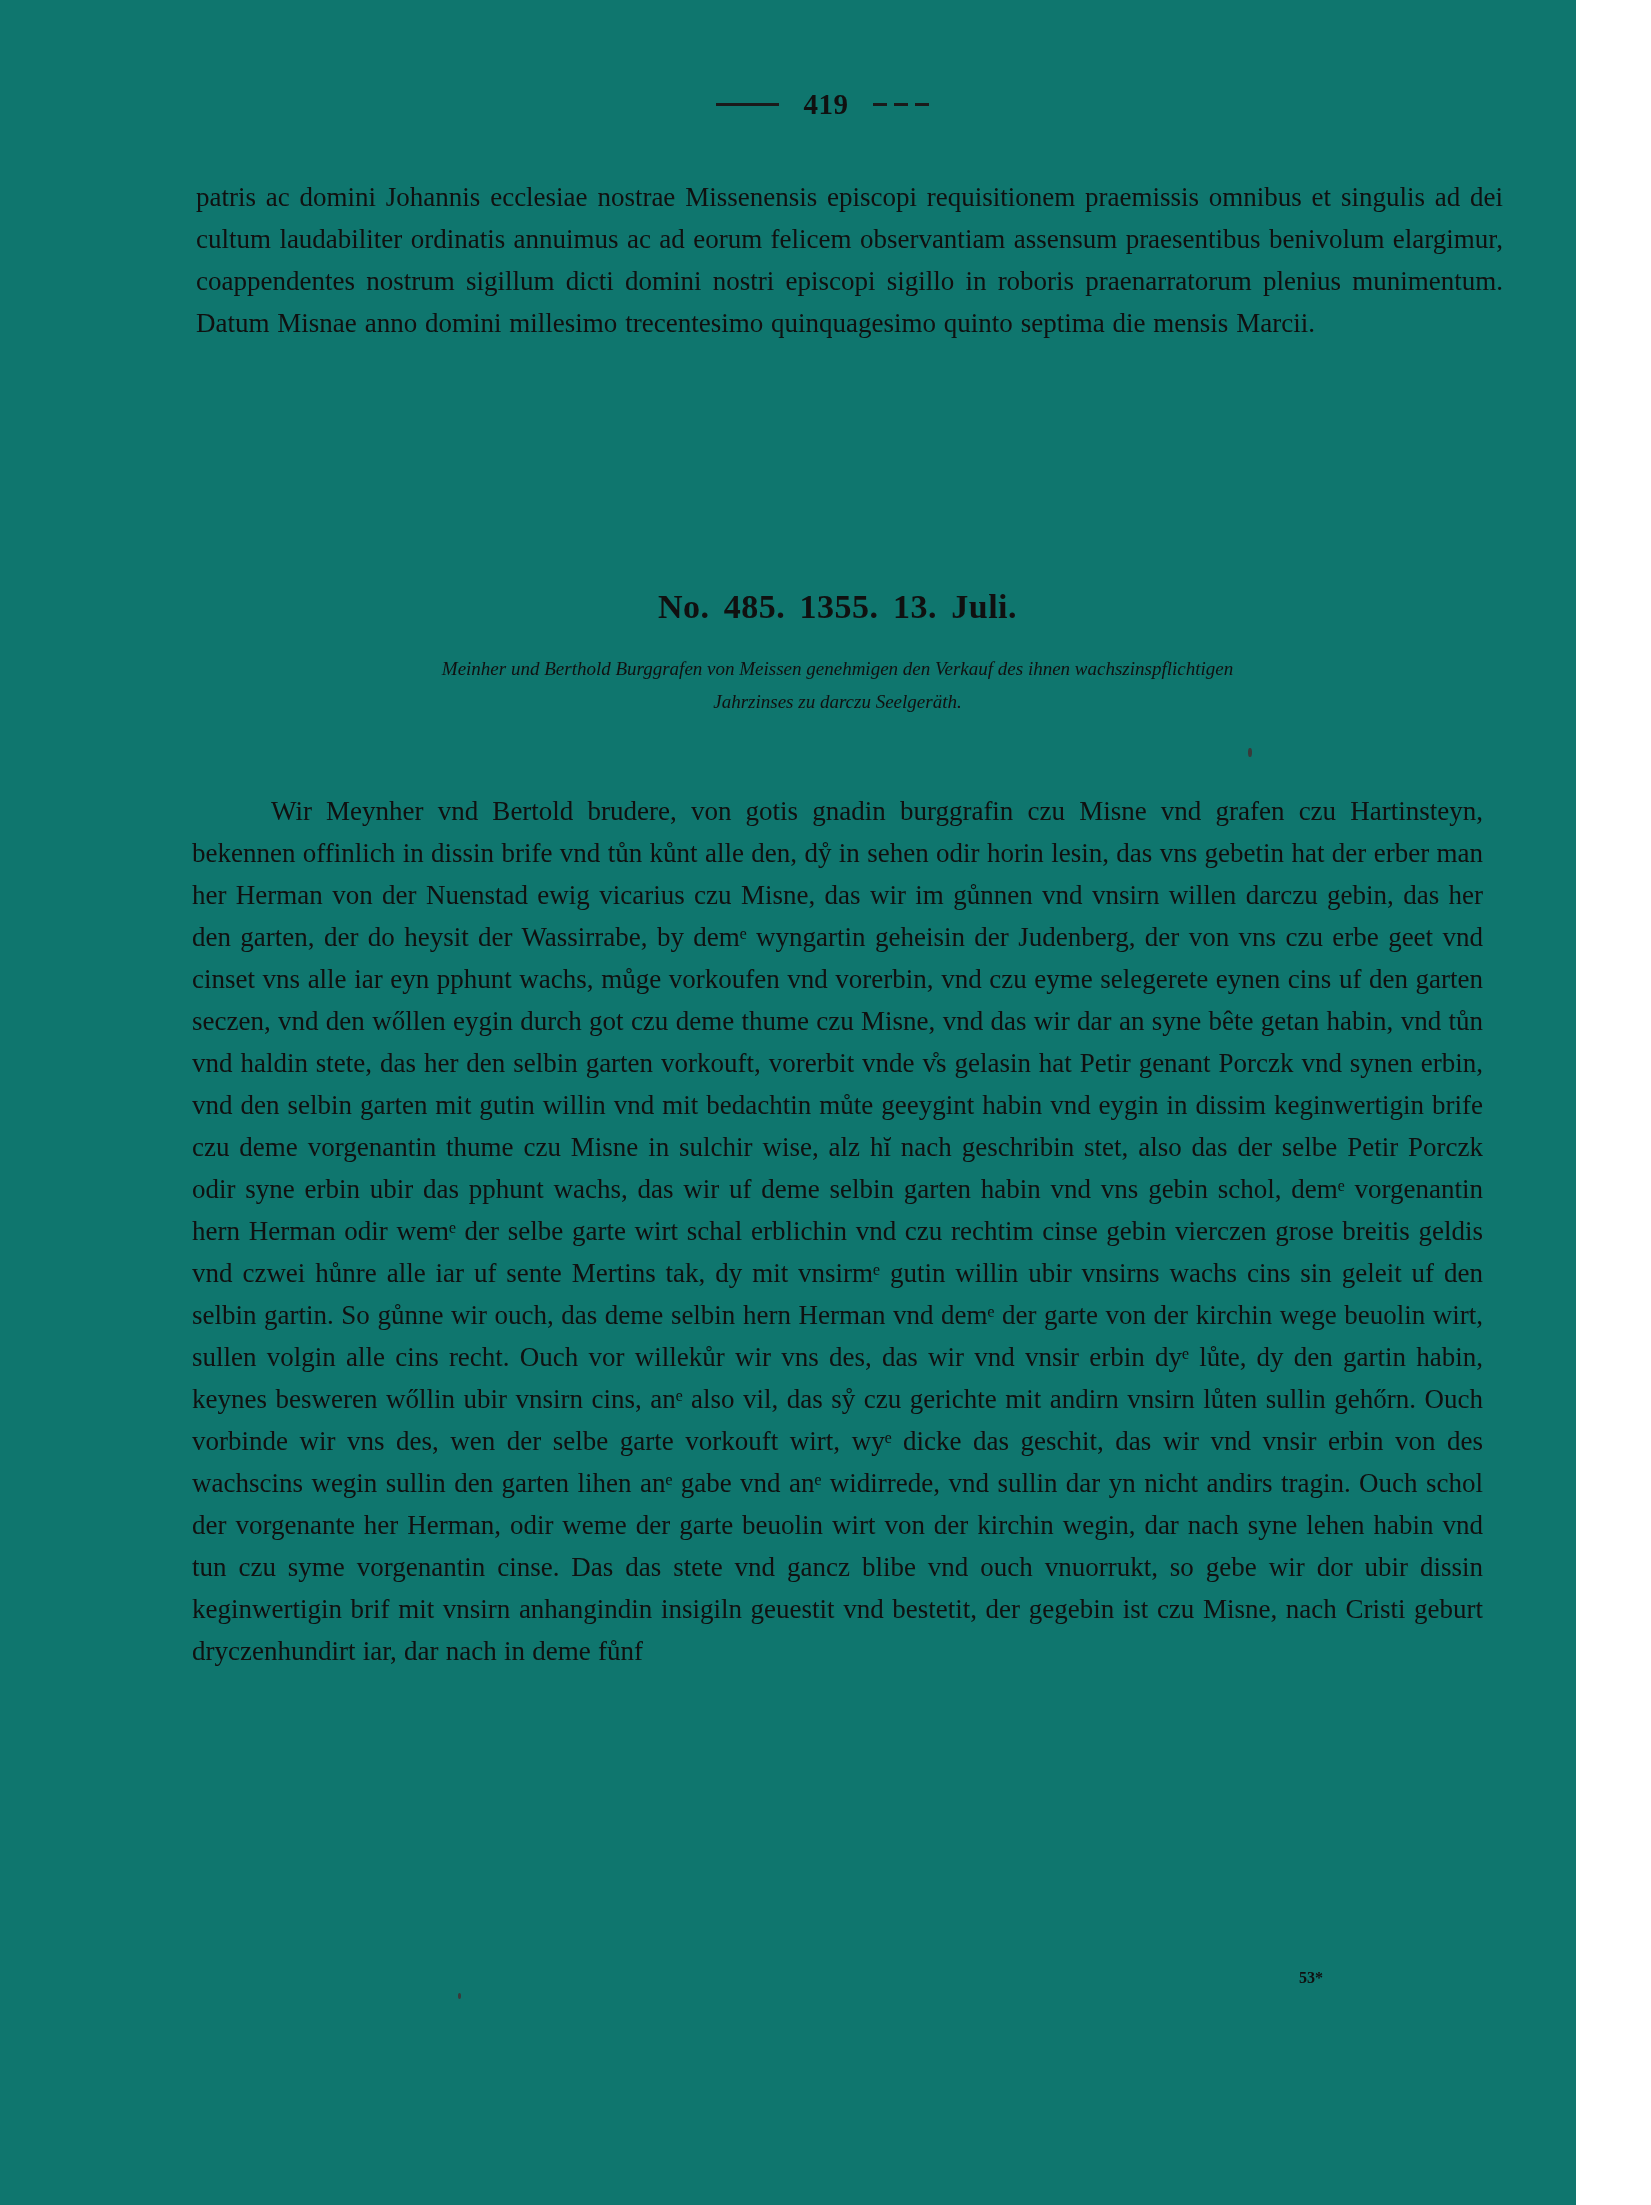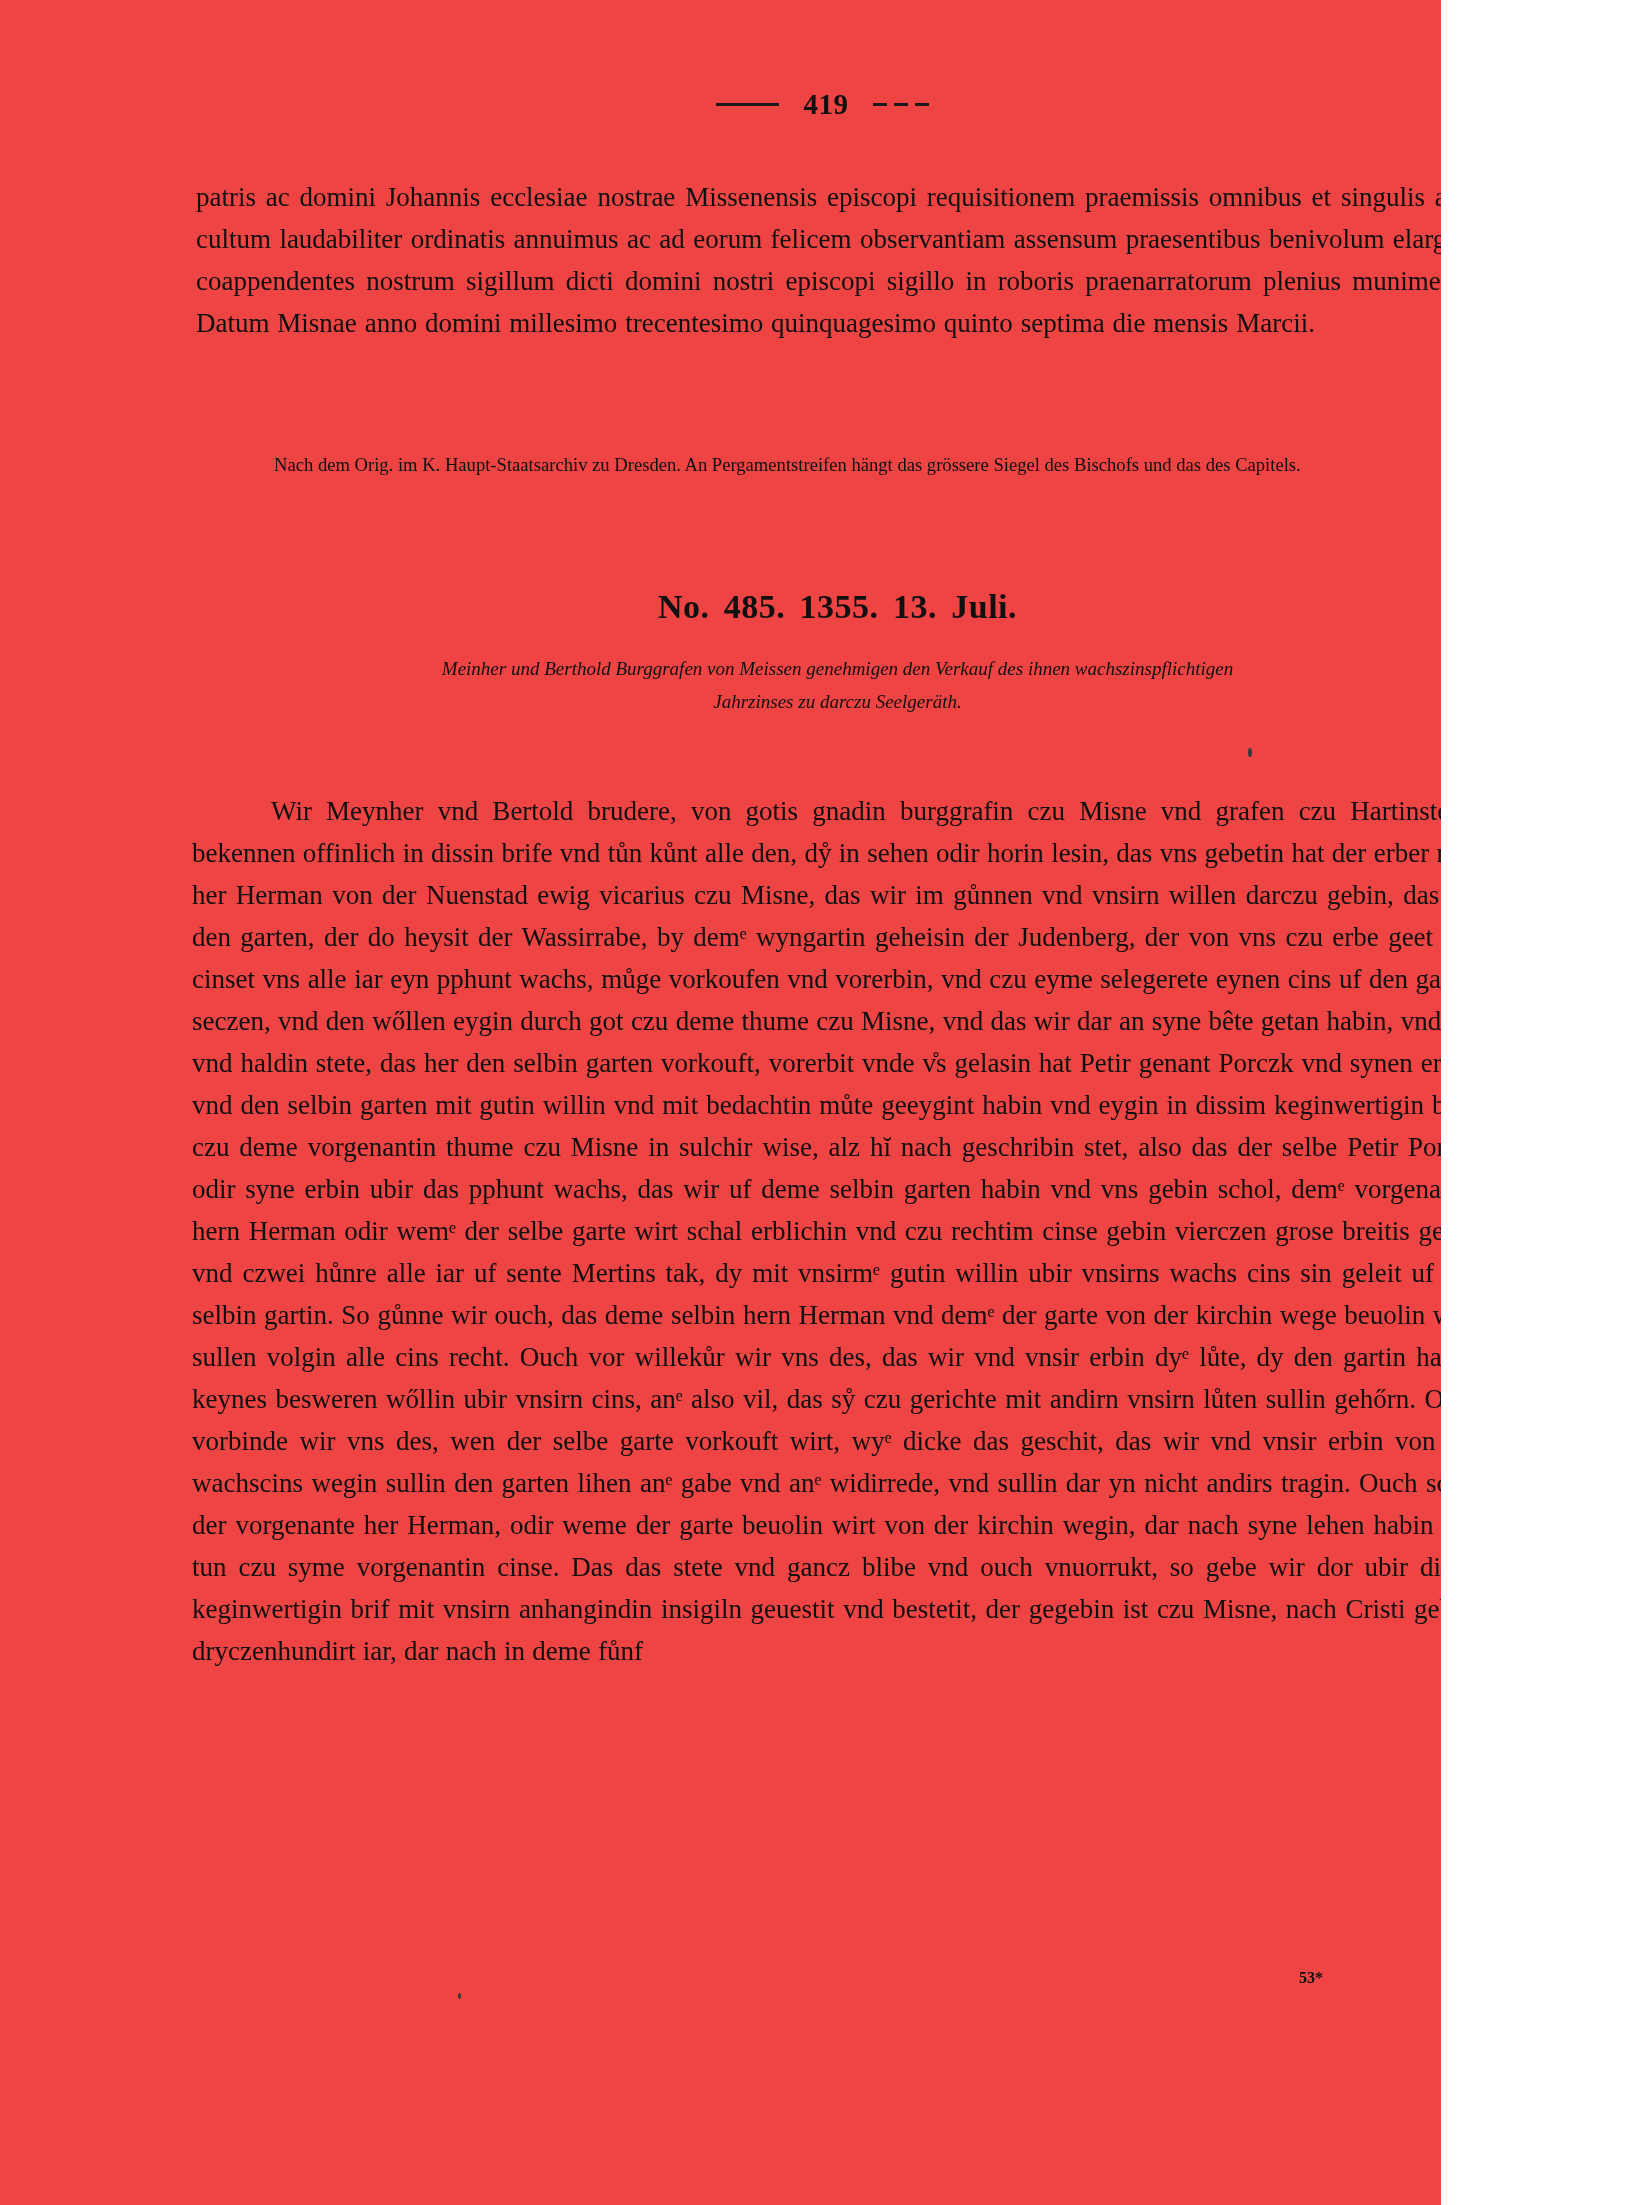--- a/index.html
+++ b/index.html
@@ -6,23 +6,23 @@
     margin: 0;
     padding: 0;
     background: #ffffff;
   }
   body {
     font-family: "Liberation Serif", "DejaVu Serif", serif;
     color: #101010;
   }
   .page {
     position: relative;
-    width: 1441px;
+    width: 1576px;
     height: 2205px;
-    background: #ef4444;
+    background: #0f766e;
     overflow: hidden;
     text-decoration: underline;
   }
 
   
   .running-head {
     position: absolute;
     top: 90px;
     left: 0;
     width: 1652px;
@@ -133,23 +133,20 @@
   <div class="running-head">
     <span class="rule-left"></span>
     <span class="folio">419</span>
     <span class="rule-right"></span>
   </div>
 
   <div class="col latin">
     <p>patris ac domini Johannis ecclesiae nostrae Missenensis episcopi requisitionem praemissis omnibus et singulis ad dei cultum laudabiliter ordinatis annuimus ac ad eorum felicem observantiam assensum praesentibus benivolum elargimur, coappendentes nostrum sigillum dicti domini nostri episcopi sigillo in roboris praenarratorum plenius munimentum. Datum Misnae anno domini millesimo trecentesimo quinquagesimo quinto septima die mensis Marcii.</p>
   </div>
 
-  <div class="col srcnote">
-    <p><span class="indent"></span><span>Nach dem Orig. im K. Haupt-Staatsarchiv zu Dresden. An Pergamentstreifen hängt das grössere Siegel des Bischofs und das des Capitels.</span></p>
-  </div>
 
   <div class="col doc-heading">No. 485.  1355.  13. Juli.</div>
 
   <div class="col regest">
     <span class="rline">Meinher und Berthold Burggrafen von Meissen genehmigen den Verkauf des ihnen wachszinspflichtigen</span>
     <span class="rline">Jahrzinses zu darczu Seelgeräth.</span>
   </div>
 
   <div class="col body-text">
     <p>Wir Meynher vnd Bertold brudere, von gotis gnadin burggrafin czu Misne vnd grafen czu Hartinsteyn, bekennen offinlich in dissin brife vnd tůn kůnt alle den, dẙ in sehen odir horin lesin, das vns gebetin hat der erber man her Herman von der Nuenstad ewig vicarius czu Misne, das wir im gůnnen vnd vnsirn willen darczu gebin, das her den garten, der do heysit der Wassirrabe, by demᵉ wyngartin geheisin der Judenberg, der von vns czu erbe geet vnd cinset vns alle iar eyn pphunt wachs, můge vorkoufen vnd vorerbin, vnd czu eyme selegerete eynen cins uf den garten seczen, vnd den wőllen eygin durch got czu deme thume czu Misne, vnd das wir dar an syne bête getan habin, vnd tůn vnd haldin stete, das her den selbin garten vorkouft, vorerbit vnde v̊s gelasin hat Petir genant Porczk vnd synen erbin, vnd den selbin garten mit gutin willin vnd mit bedachtin můte geeygint habin vnd eygin in dissim keginwertigin brife czu deme vorgenantin thume czu Misne in sulchir wise, alz hĭ nach geschribin stet, also das der selbe Petir Porczk odir syne erbin ubir das pphunt wachs, das wir uf deme selbin garten habin vnd vns gebin schol, demᵉ vorgenantin hern Herman odir wemᵉ der selbe garte wirt schal erblichin vnd czu rechtim cinse gebin vierczen grose breitis geldis vnd czwei hůnre alle iar uf sente Mertins tak, dy mit vnsirmᵉ gutin willin ubir vnsirns wachs cins sin geleit uf den selbin gartin. So gůnne wir ouch, das deme selbin hern Herman vnd demᵉ der garte von der kirchin wege beuolin wirt, sullen volgin alle cins recht. Ouch vor willekůr wir vns des, das wir vnd vnsir erbin dyᵉ lůte, dy den gartin habin, keynes besweren wőllin ubir vnsirn cins, anᵉ also vil, das sẙ czu gerichte mit andirn vnsirn lůten sullin gehőrn. Ouch vorbinde wir vns des, wen der selbe garte vorkouft wirt, wyᵉ dicke das geschit, das wir vnd vnsir erbin von des wachscins wegin sullin den garten lihen anᵉ gabe vnd anᵉ widirrede, vnd sullin dar yn nicht andirs tragin. Ouch schol der vorgenante her Herman, odir weme der garte beuolin wirt von der kirchin wegin, dar nach syne lehen habin vnd tun czu syme vorgenantin cinse. Das das stete vnd gancz blibe vnd ouch vnuorrukt, so gebe wir dor ubir dissin keginwertigin brif mit vnsirn anhangindin insigiln geuestit vnd bestetit, der gegebin ist czu Misne, nach Cristi geburt dryczenhundirt iar, dar nach in deme fůnf</p>

